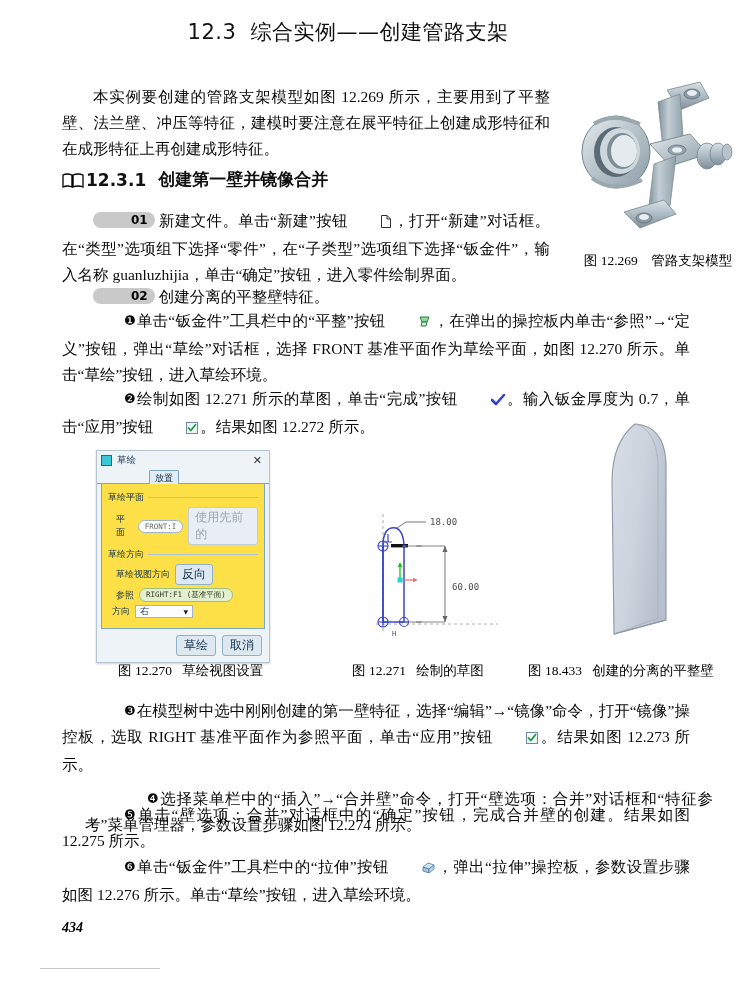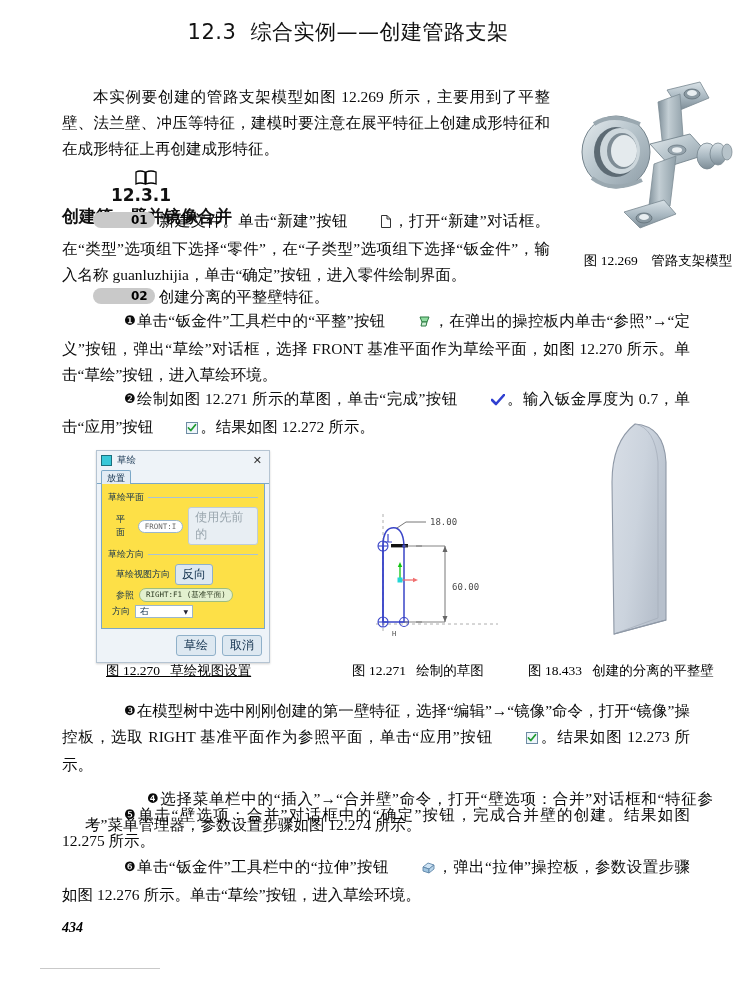--- a/index.html
+++ b/index.html
@@ -48,21 +48,20 @@
 
   .subhead {
     position: absolute;
     font-family: "DejaVu Sans", "Liberation Sans", sans-serif;
     font-size: 17px;
     font-weight: 600;
     color: #111;
     display: flex;
     align-items: center;
     gap: 0px;
-    flex-direction: column;
   }
   .book-icon { display:inline-block; width:22px; height:17px; margin-right:2px; position:relative; top:1px;}
   .subhead .sh-num { margin-right: 12px; }
 
   
   .stepnum {
     display: inline-block;
     background: #c9c9c9;
     color: #000;
     font-family: "DejaVu Sans", "Liberation Sans", sans-serif;
@@ -141,20 +140,21 @@
   .dlg-tab {
     padding: 1px 5px 12px 5px;
     font-size: 9px;
     background: #e3ecf4;
     border: 1px solid #7ba7c7;
     border-bottom: none;
     border-radius: 2px 2px 0 0;
     position: relative;
     top: 1px;
     color: #11304d;
+    margin-left: 48px;
   }
   .dlg-body {
     border: 1px solid #7ba7c7;
     border-top: none;
     margin: 0 4px;
     background: #fde047;
     padding: 5px 6px 7px 6px;
   }
   .grp {
     display: flex;
@@ -448,21 +448,21 @@
           <stop offset="55%" stop-color="#cbd3dd"></stop>
           <stop offset="100%" stop-color="#b7c0cc"></stop>
         </linearGradient>
       </defs>
       <path d="M95 4 Q124 6 126 42 L126 200 L74 214 L72 62 Q72 22 95 4 Z" fill="url(#wallg)" stroke="#8e98a6" stroke-width="1.1"></path>
       <path d="M95 4 Q115 8 118 42 L118 198 L74 214" fill="none" stroke="#a6aebb" stroke-width="0.8"></path>
       <path d="M126 200 L74 214" fill="none" stroke="#8e98a6" stroke-width="1.1"></path>
     </svg>
   </div>
 
-  <div class="capline" style="left:106px; top:662px;text-decoration:underline;">
+  <div class="capline" style="left:118px; top:662px;">
     <span>图 12.270</span>
     &nbsp;&nbsp;<span>草绘视图设置</span>
   </div>
   <div class="capline" style="left:352px; top:662px;">
     <span>图 12.271</span>
     &nbsp;&nbsp;<span>绘制的草图</span>
   </div>
   <div class="capline" style="left:528px; top:662px;">
     <span>图 18.433</span>
     &nbsp;&nbsp;<span>创建的分离的平整壁</span>

